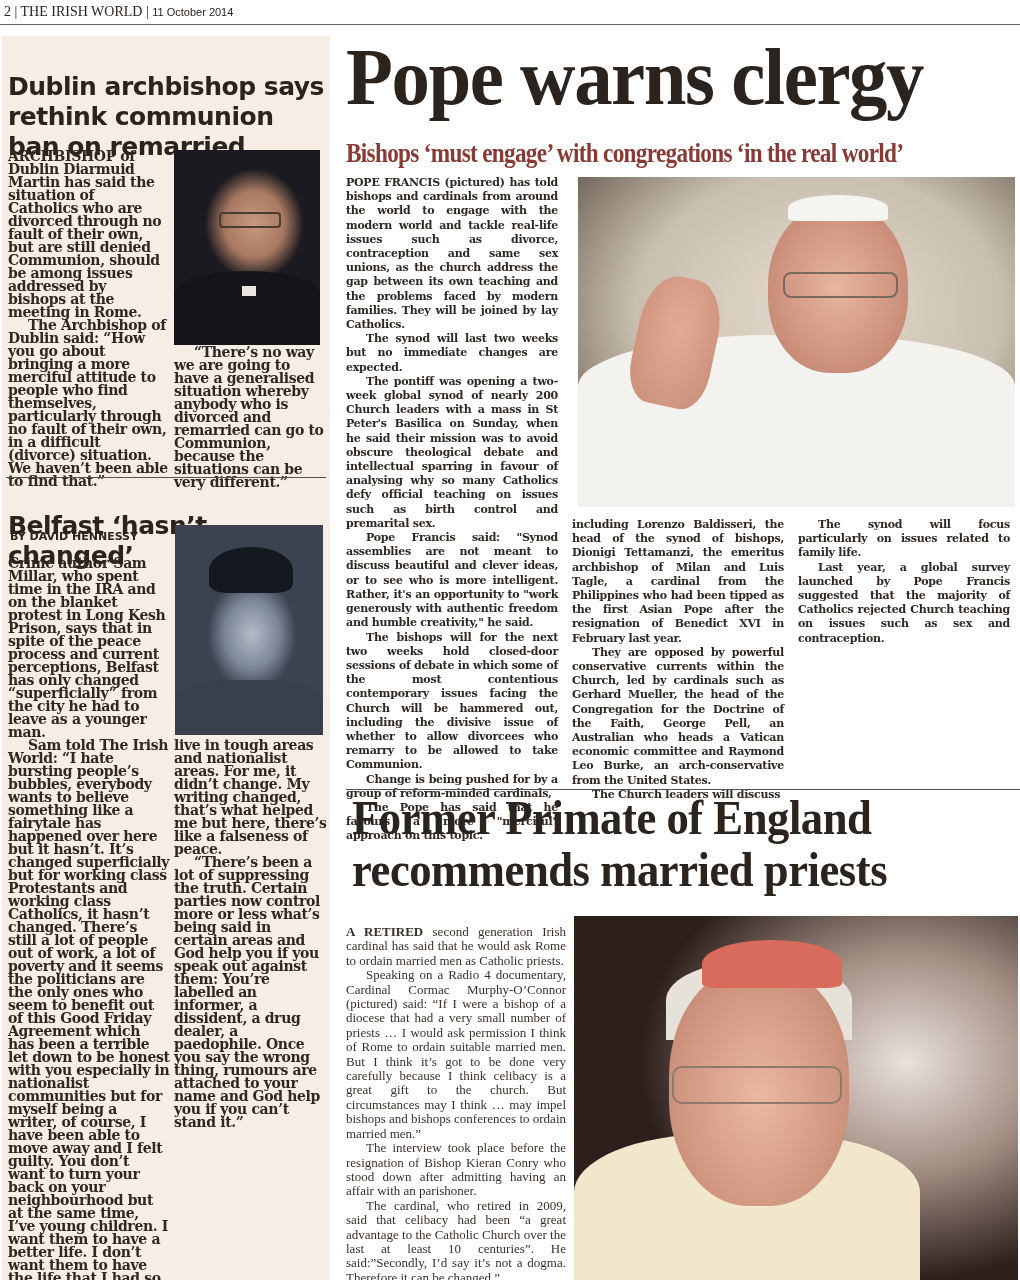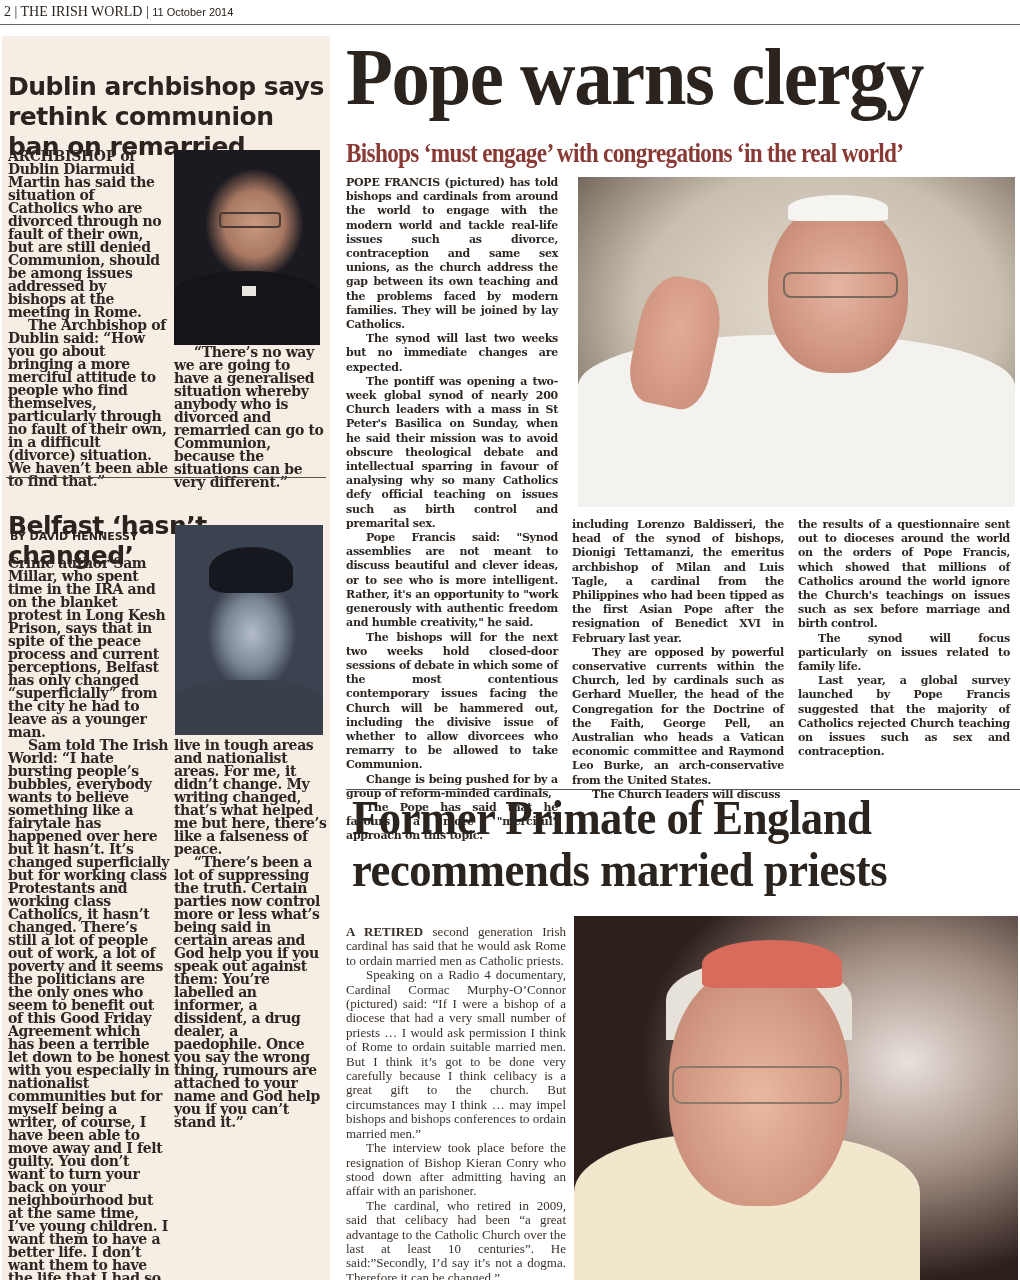--- a/index.html
+++ b/index.html
@@ -128,21 +128,20 @@
     <div class="glasses"></div>
 </div>
 
 <div class="body-main col-c2">
   <p>including Lorenzo Baldisseri, the head of the synod of bishops, Dionigi Tettamanzi, the emeritus archbishop of Milan and Luis Tagle, a cardinal from the Philippines who had been tipped as the first Asian Pope after the resignation of Benedict XVI in February last year.</p>
   <p class="ind">They are opposed by powerful conservative currents within the Church, led by cardinals such as Gerhard Mueller, the head of the Congregation for the Doctrine of the Faith, George Pell, an Australian who heads a Vatican economic committee and Raymond Leo Burke, an arch-conservative from the United States.</p>
   <p class="ind">The Church leaders will discuss</p>
 </div>
 
 <div class="body-main col-c3">
-  <p>the results of a questionnaire sent out to dioceses around the world on the orders of Pope Francis, which showed that millions of Catholics around the world ignore the Church's teachings on issues such as sex before marriage and birth control.</p>
   <p class="ind">The synod will focus particularly on issues related to family life.</p>
   <p class="ind">Last year, a global survey launched by Pope Francis suggested that the majority of Catholics rejected Church teaching on issues such as sex and contraception.</p>
 </div>
 
 <div class="rule-primate"></div>
 <h2 class="h-primate">
   <span>Former Primate of England</span><br>
   <span>recommends married priests</span>
 </h2>
 

